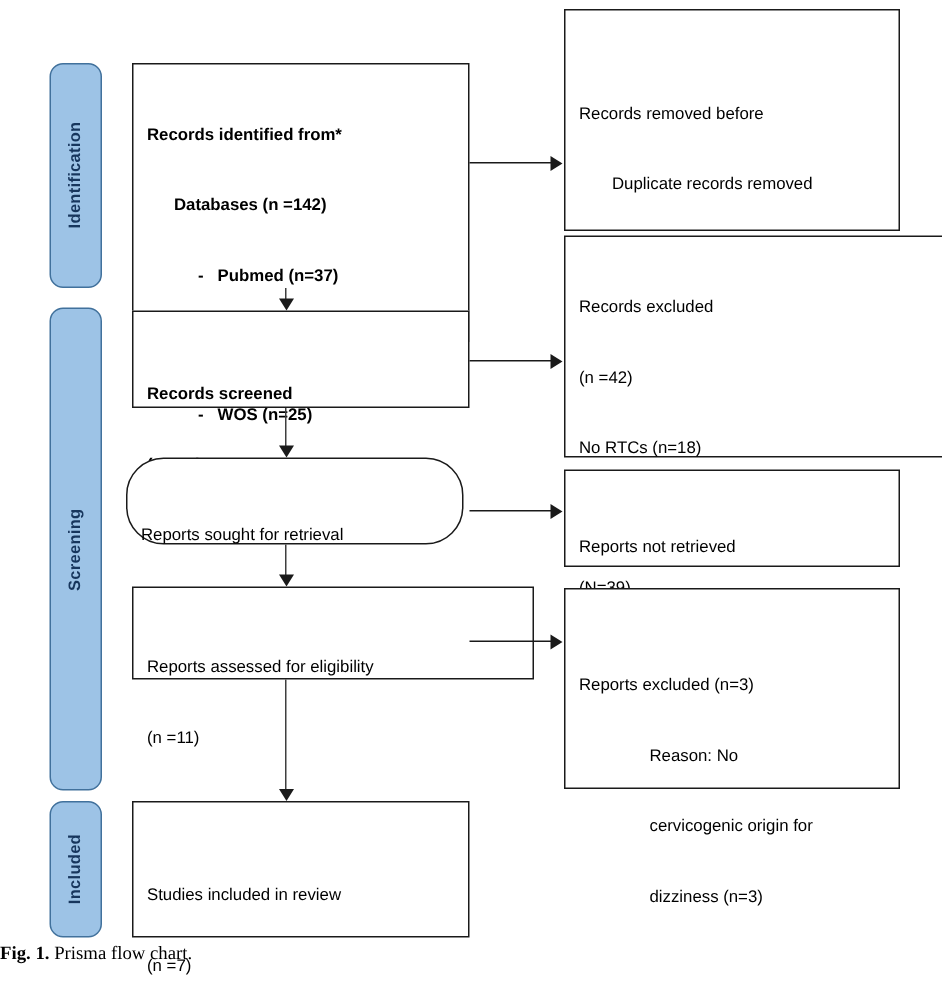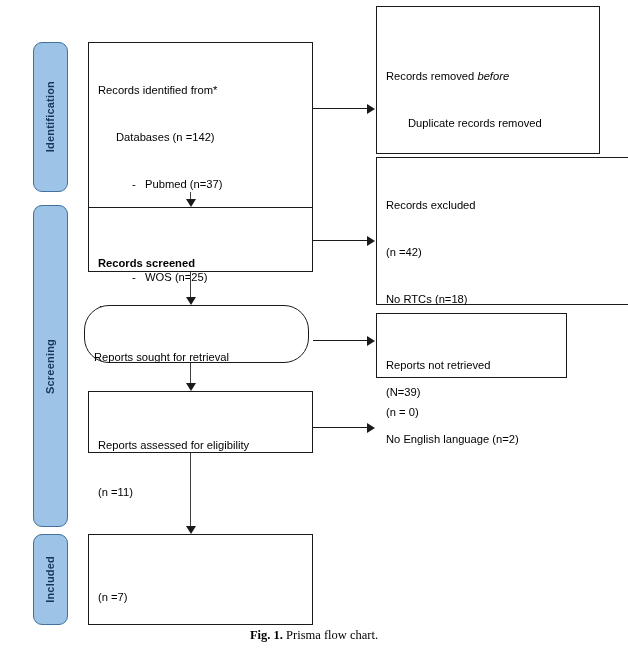--- a/index.html
+++ b/index.html
@@ -53,21 +53,21 @@
   }
   .flow-box-text {
     position: absolute;
     left: 9px;
     right: 6px;
     font-size: 11.2px;
     line-height: 15.6px;
     color: #000000;
     white-space: pre-wrap;
   }
-  .flow-box-text .ital { font-style: italic; }
+  .flow-box-text .ital { }
 
   
   .conn-v {
     position: absolute;
     width: 1.3px;
     background: #3f3f3f;
   }
   .conn-h {
     position: absolute;
     height: 1.3px;
@@ -87,21 +87,21 @@
     border-bottom: 5px solid transparent;
     border-left: 8px solid #1a1a1a;
   }
 
   
   #figure-caption {
     position: absolute;
     left: 0;
     right: 0;
     top: 628px;
-    text-align: center;
+    text-align: left;
     font-family: "Liberation Serif", serif;
     font-size: 12.5px;
     color: #000000;
   }
   #figure-caption .cap-label {
     font-weight: bold;
   }
 </style>
 </head>
 <body>
@@ -113,21 +113,21 @@
   </div>
 
   <div class="stage-band" style="left:33px; top:205px; width:35px; height:322px;">
     <span class="stage-band-label">Screening</span>
   </div>
 
   <div class="stage-band" style="left:33px; top:534px; width:35px; height:91px;">
     <span class="stage-band-label">Included</span>
   </div>
 
-  <div class="flow-box" style="left:88px; top:42px; width:225px; height:186px;">
+  <div class="flow-box" style="left:88px; top:42px; width:225px; height:186px;font-weight:bold;">
     <div class="flow-box-text" style="top:9px;">
       <div>Records identified from*</div>
       <div style="padding-left:18px;">Databases (n =142)</div>
       <div style="padding-left:34px;">-   Pubmed (n=37)</div>
       <div style="padding-left:34px;">-   Scopus (n=46)</div>
       <div style="padding-left:34px;">-   WOS (n=25)</div>
       <div style="padding-left:34px;">-   PEDro (12)</div>
     </div>
   </div>
 
@@ -138,29 +138,30 @@
     </div>
   </div>
 
   <div class="flow-box" style="left:84px; top:305px; width:225px; height:58px;border-radius:25px;">
     <div class="flow-box-text" style="top:13px;">
       <div>Reports sought for retrieval</div>
       <div>(n =11)</div>
     </div>
   </div>
 
-  <div class="flow-box" style="left:88px; top:391px; width:225px; height:62px;">
+  <div class="flow-box" style="left:88px; top:391px; width:268px; height:62px;">
     <div class="flow-box-text" style="top:15px;">
       <div>Reports assessed for eligibility</div>
       <div>(n =11)</div>
     </div>
   </div>
 
   <div class="flow-box" style="left:88px; top:534px; width:225px; height:91px;">
     <div class="flow-box-text" style="top:24px;">
+      <div>Studies included in review</div>
       <div>(n =7)</div>
     </div>
   </div>
 
   <div class="flow-box" style="left:376px; top:6px; width:224px; height:148px;">
     <div class="flow-box-text" style="top:31px;">
       <div><span>Records removed </span><span class="ital">before</span></div>
       <div style="padding-left:22px;">Duplicate records removed</div>
       <div style="padding-left:22px;">(n =57)</div>
     </div>
@@ -170,27 +171,35 @@
     <div class="flow-box-text" style="top:9px;">
       <div>Records excluded</div>
       <div>(n =42)</div>
       <div>No RTCs (n=18)</div>
       <div>Outside the targeted topic</div>
       <div>(N=39)</div>
       <div>No English language (n=2)</div>
     </div>
   </div>
 
-  <div class="flow-box" style="left:376px; top:313px; width:191px; height:65px;">
+  <div class="flow-box" style="left:376px; top:313px; width:224px; height:65px;">
     <div class="flow-box-text" style="top:13px;">
       <div>Reports not retrieved</div>
       <div>(n = 0)</div>
     </div>
   </div>
 
+  <div class="flow-box" style="left:376px; top:392px; width:224px; height:134px;">
+    <div class="flow-box-text" style="top:26px;">
+      <div>Reports excluded (n=3)</div>
+      <div style="padding-left:47px;">Reason: No</div>
+      <div style="padding-left:47px;">cervicogenic origin for</div>
+      <div style="padding-left:47px;">dizziness (n=3)</div>
+    </div>
+  </div>
 
   <div class="conn-v" style="left:190px; top:192px; height:8px;"></div>
   <div class="arrow-down" style="left:186px; top:199px;"></div>
 
   <div class="conn-v" style="left:190px; top:272px; height:26px;"></div>
   <div class="arrow-down" style="left:186px; top:297px;"></div>
 
   <div class="conn-v" style="left:190px; top:363px; height:22px;"></div>
   <div class="arrow-down" style="left:186px; top:383px;"></div>
 

